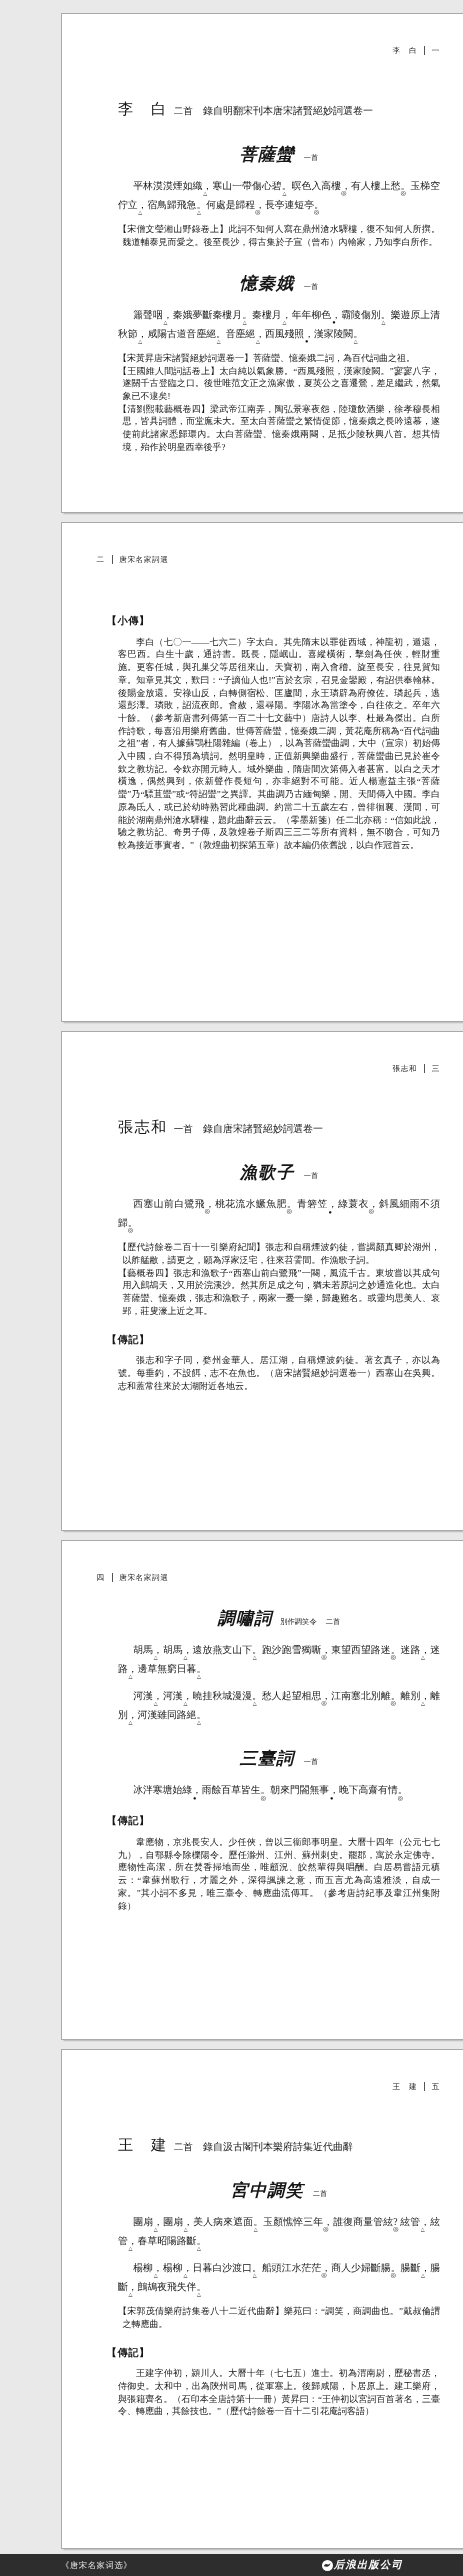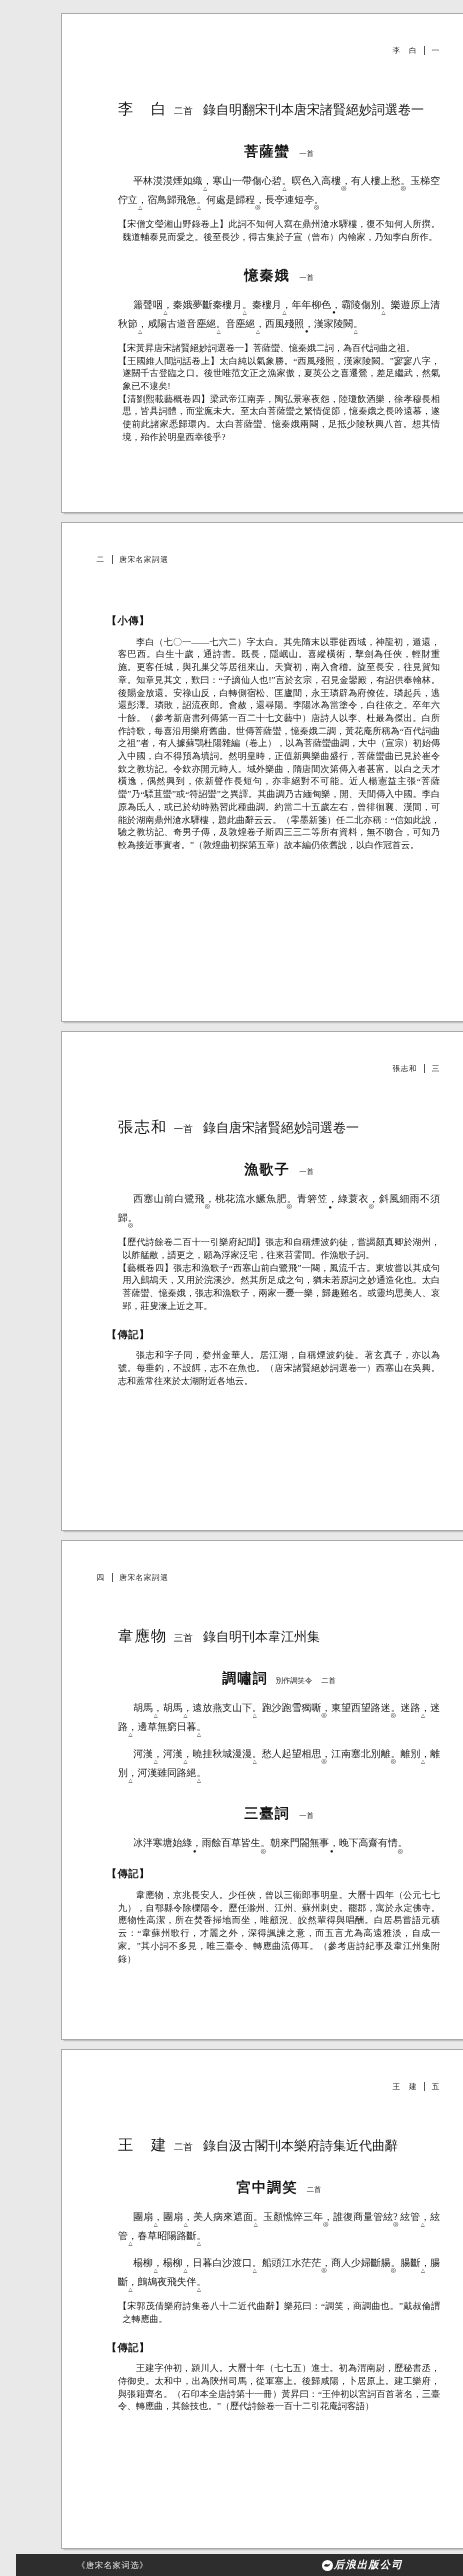--- a/index.html
+++ b/index.html
@@ -14,38 +14,38 @@
     padding:32px 32px 0 56px;
     position:relative;overflow:hidden;
   }
   .page-head{font-size:7.6px;color:#222;height:10.8px;letter-spacing:0.6px;white-space:nowrap;}
   .page.right .page-head{text-align:right;}
   .page.left .page-head{margin-left:-21.6px;}
   .page-head .divider{display:inline-block;width:0.6px;height:8.3px;background:#555;margin:0 7px;vertical-align:-1.3px;}
   .author-line{margin-top:42px;white-space:nowrap;}
   .a-name{font-size:15.2px;letter-spacing:1.3px;font-weight:500;}
   .a-count{font-size:9.5px;margin-left:6.4px;}
-  .a-src{font-size:13px;margin-left:10.2px;}
+  .a-src{font-size:10px;margin-left:10.2px;}
   .tune-line{text-align:center;margin-top:23px;white-space:nowrap;}
-  .t-title{font-size:14px;font-weight:bold;letter-spacing:1.3px;}
+  .t-title{font-size:17px;font-weight:bold;letter-spacing:1.3px;font-style:italic;}
   .t-note{font-size:7.3px;margin-left:7.6px;font-weight:normal;}
   .t-count{font-size:7.3px;margin-left:9px;}
   .poem{font-size:9.8px;line-height:19px;margin:10.2px 0 0 0;text-indent:15.2px;text-align:justify;}
   .poem + .poem{margin-top:8px;font-family:Liberation Serif, serif;}
   .rc{position:relative;}
   .rc i{position:absolute;left:50%;transform:translateX(-50%);top:10.8px;font-style:normal;font-size:5.1px;line-height:1;color:#111;}
   .rc i.c{font-size:6.4px;top:10.2px;}
   .rc i.d{font-size:5.7px;top:11.4px;}
   .cite{font-size:9px;line-height:12.7px;margin:9px 0 0 0;text-align:justify;padding-left:4.4px;text-indent:-4.4px;}
   .cite + .cite{margin-top:0;}
   .sec-head{font-size:10.2px;font-weight:bold;margin:15px 0 0 -11.4px;letter-spacing:0.6px;}
   .page-head + .sec-head{margin-top:48px;}
   .bio{font-size:9px;line-height:12.7px;margin:7.6px 0 0 0;text-indent:18px;text-align:justify;}
   .footer{
-    position:absolute;left:16px;right:0;bottom:0;height:21.6px;background:#2d2d2d;
+    position:absolute;left:0;right:0;bottom:0;height:21.6px;background:#2d2d2d;
     display:flex;align-items:center;justify-content:space-between;
     padding:0 61px;box-sizing:border-box;
   }
   .ft-left{font-size:8.3px;color:#e3e3e3;letter-spacing:0.6px;}
   .ft-right{display:flex;align-items:center;gap:1px;color:#ffffff;}
   .ft-pub{font-size:10.2px;font-weight:bold;letter-spacing:1.3px;font-style:italic;}
   .logo{width:11.4px;height:11.4px;border-radius:50%;background:#ffffff;display:inline-flex;align-items:center;justify-content:center;}
 </style>
 </head>
 <body>
@@ -74,21 +74,20 @@
         <div class="author-line"><span class="a-name">張志和</span><span class="a-count">一首</span><span class="a-src">錄自唐宋諸賢絕妙詞選卷一</span></div>
         <div class="tune-line"><span class="t-title">漁歌子</span><span class="t-count">一首</span></div>
         <p class="poem">西塞山前白鷺<span class="rc">飛<i class="c">◎</i></span>，桃花流水鱖魚<span class="rc">肥<i class="c">◎</i></span>。青箬<span class="rc">笠<i class="d">●</i></span>，綠蓑<span class="rc">衣<i class="c">◎</i></span>，斜風細雨不須<span class="rc">歸<i class="c">◎</i></span>。</p>
         <p class="cite">【歷代詩餘卷二百十一引樂府紀聞】張志和自稱煙波釣徒，嘗謁顏真卿於湖州，以舴艋敝，請更之，願為浮家泛宅，往來苕霅間。作漁歌子詞。</p>
         <p class="cite">【藝概卷四】張志和漁歌子“西塞山前白鷺飛”一闋，風流千古。東坡嘗以其成句用入鷓鴣天，又用於浣溪沙。然其所足成之句，猶未若原詞之妙通造化也。太白菩薩蠻、憶秦娥，張志和漁歌子，兩家一憂一樂，歸趣難名。或靈均思美人、哀郢，莊叟濠上近之耳。</p>
         <div class="sec-head">【傳記】</div>
         <p class="bio">張志和字子同，婺州金華人。居江湖，自稱煙波釣徒。著玄真子，亦以為號。每垂釣，不設餌，志不在魚也。（唐宋諸賢絕妙詞選卷一）西塞山在吳興。志和蓋常往來於太湖附近各地云。</p>
       </div>
       <div class="page left">
         <div class="page-head"><span class="ph-a">四</span><span class="divider"></span><span class="ph-b">唐宋名家詞選</span></div>
-        <div class="author-line"><span class="a-name">韋應物</span><span class="a-count">三首</span><span class="a-src">錄自明刊本韋江州集</span></div>
         <div class="tune-line"><span class="t-title">調嘯詞</span><span class="t-note">別作調笑令</span><span class="t-count">二首</span></div>
         <p class="poem">胡<span class="rc">馬<i class="t">△</i></span>，胡<span class="rc">馬<i class="t">△</i></span>，遠放燕支山<span class="rc">下<i class="t">△</i></span>。跑沙跑雪獨<span class="rc">嘶<i class="c">◎</i></span>，東望西望路<span class="rc">迷<i class="c">◎</i></span>。迷<span class="rc">路<i class="t">△</i></span>，迷<span class="rc">路<i class="t">△</i></span>，邊草無窮日<span class="rc">暮<i class="t">△</i></span>。</p>
         <p class="poem">河<span class="rc">漢<i class="t">△</i></span>，河<span class="rc">漢<i class="t">△</i></span>，曉挂秋城漫<span class="rc">漫<i class="t">△</i></span>。愁人起望相<span class="rc">思<i class="c">◎</i></span>，江南塞北別<span class="rc">離<i class="c">◎</i></span>。離<span class="rc">別<i class="t">△</i></span>，離<span class="rc">別<i class="t">△</i></span>，河漢雖同路<span class="rc">絕<i class="t">△</i></span>。</p>
         <div class="tune-line"><span class="t-title">三臺詞</span><span class="t-count">一首</span></div>
         <p class="poem">冰泮寒塘始<span class="rc">綠<i class="d">●</i></span>，雨餘百草皆<span class="rc">生<i class="c">◎</i></span>。朝來門閤無<span class="rc">事<i class="d">●</i></span>，晚下高齋有<span class="rc">情<i class="c">◎</i></span>。</p>
         <div class="sec-head">【傳記】</div>
         <p class="bio">韋應物，京兆長安人。少任俠，曾以三衞郎事明皇。大曆十四年（公元七七九），自鄠縣令除櫟陽令。歷任滁州、江州、蘇州刺史。罷郡，寓於永定佛寺。應物性高潔，所在焚香掃地而坐，唯顧況、皎然輩得與唱酬。白居易嘗語元稹云：“韋蘇州歌行，才麗之外，深得諷諫之意，而五言尤為高遠雅淡，自成一家。”其小詞不多見，唯三臺令、轉應曲流傳耳。（參考唐詩紀事及韋江州集附錄）</p>
       </div>
       <div class="page right">
         <div class="page-head"><span class="ph-a">王　建</span><span class="divider"></span><span class="ph-b">五</span></div>

